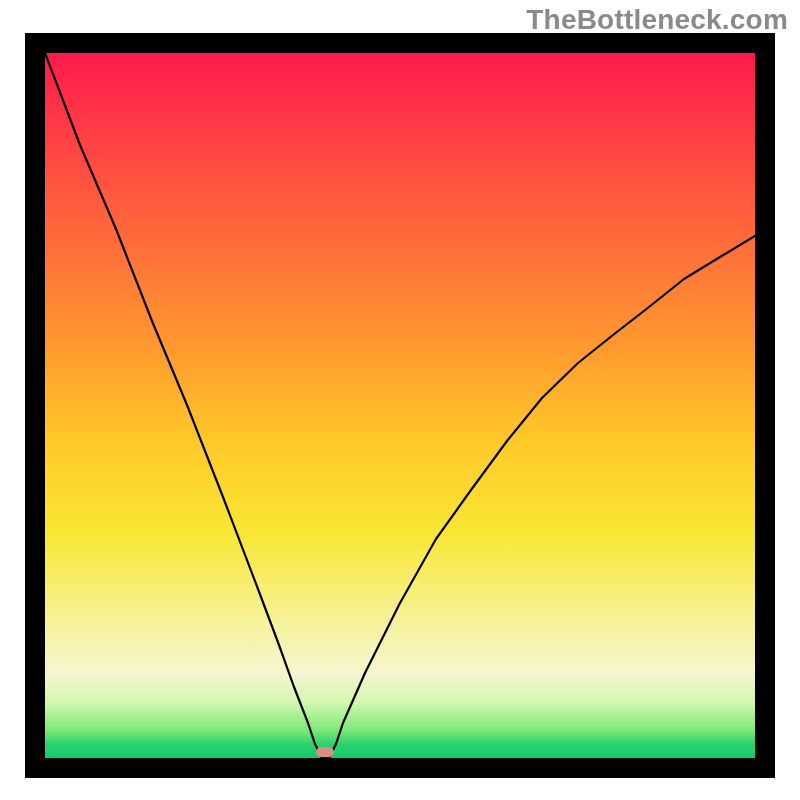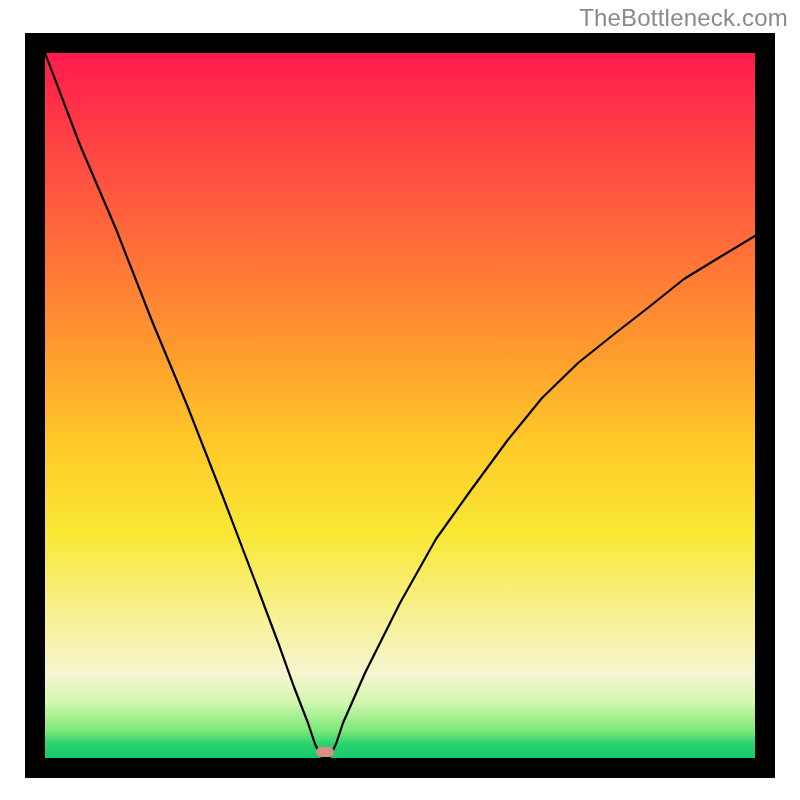--- a/index.html
+++ b/index.html
@@ -12,22 +12,22 @@
   }
   .stage {
     position: relative;
     width: 800px;
     height: 800px;
   }
   .watermark {
     position: absolute;
     top: 4px;
     right: 12px;
-    font-size: 24px;
-    font-weight: 400;
+    font-size: 28px;
+    font-weight: 700;
     color: #8a8a8a;
     letter-spacing: 0.2px;
     z-index: 10;
     user-select: none;
   }
   .frame {
     position: absolute;
     left: 25px;
     top: 33px;
     width: 750px;

